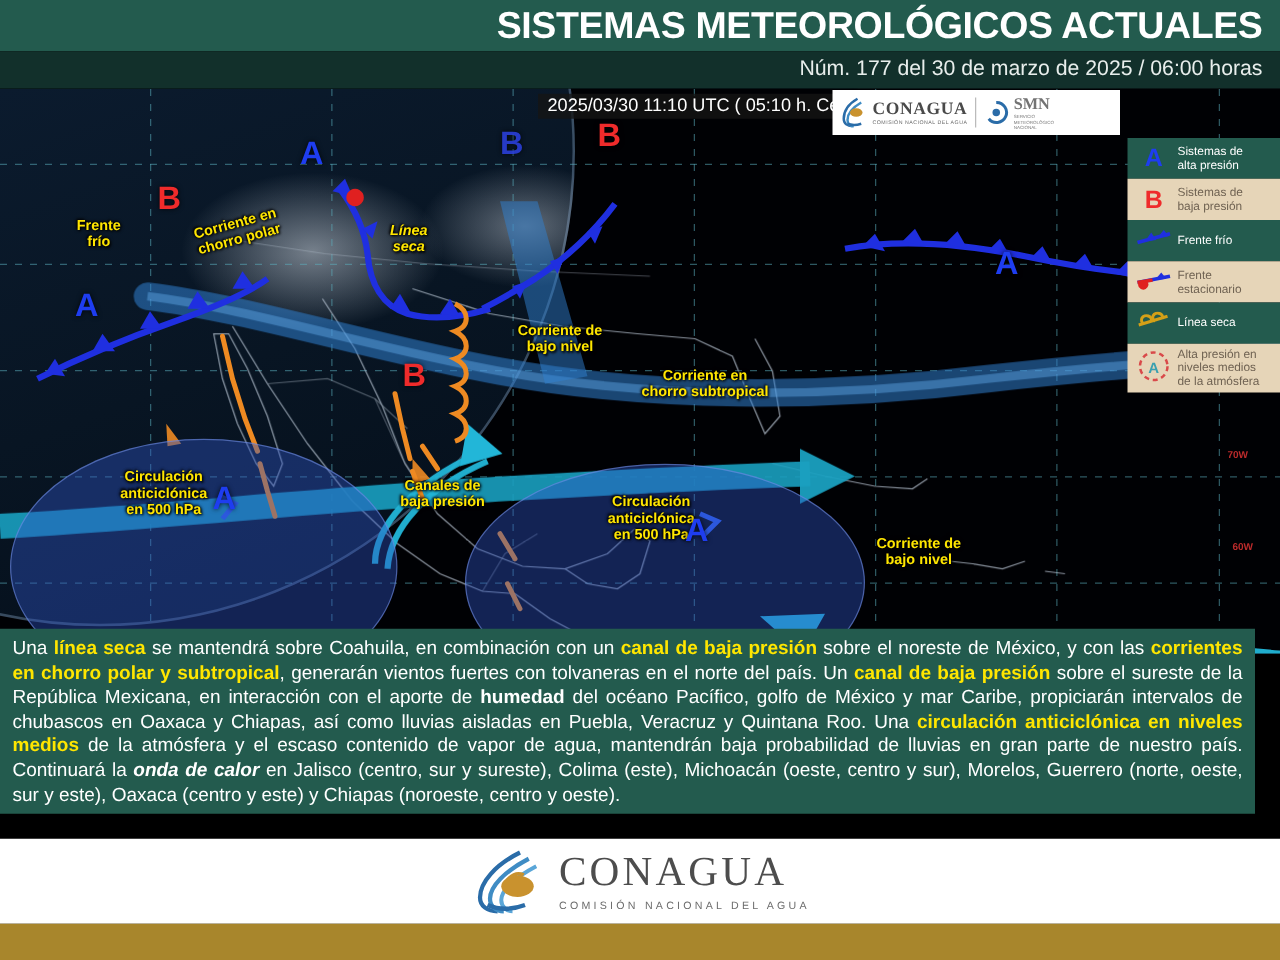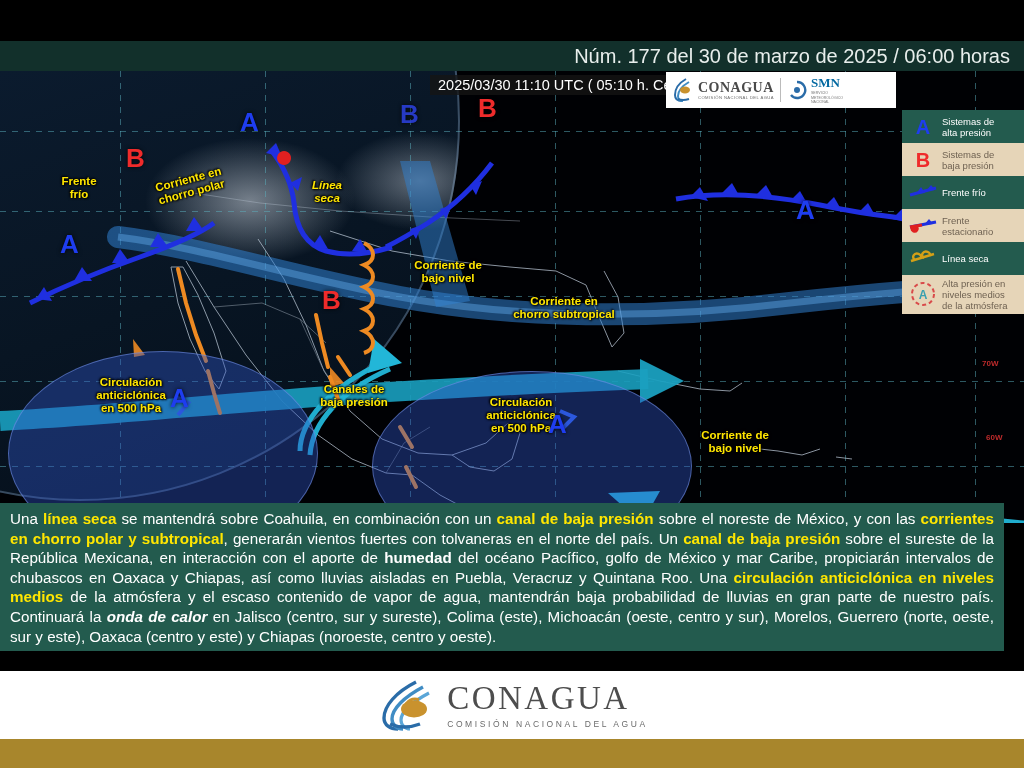--- a/index.html
+++ b/index.html
@@ -20,21 +20,21 @@
     color: #ffffff; font-size: 30px; font-weight: bold;
     letter-spacing: -0.3px; white-space: nowrap;
     font-family: "Liberation Sans", sans-serif;
   }
   .hdr-sub {
     position: absolute; left: 0; top: 41px; width: 1024px; height: 30px;
     background: #12302b;
   }
   .hdr-sub .subtitle {
     position: absolute; right: 14px; top: 4px;
-    color: #e8eeec; font-size: 20px; white-space: nowrap; margin-left: 32px;
+    color: #e8eeec; font-size: 17px; white-space: nowrap; margin-left: 32px;
   }
 
   
   .map {
     position: absolute; left: 0; top: 71px; width: 1024px; height: 452px;
     overflow: hidden; background: #01040c;
   }
   
   .sat-base {
     position: absolute; inset: 0;
@@ -125,21 +125,21 @@
   }
   .logobox {
     position: absolute; right: 128px; top: 1px; width: 230px; height: 36px;
     background: #fff; display: flex; align-items: center; gap: 6px; padding: 0 6px;
   }
   .logobox .sep { width: 1px; height: 24px; background: #bbb; }
   .cona-wrap { display: flex; align-items: center; gap: 4px; }
   .cona-txt { font-size: 14px; font-weight: bold; color: #4a4a4a; letter-spacing: .5px;
               font-family: "Liberation Serif", serif; line-height: 1; }
   .cona-sub { font-size: 4.2px; color: #6b6b6b; letter-spacing: .4px; display:block; }
-  .smn-txt { font-size: 13px; font-weight: bold; color: #0369a1; font-family: "Liberation Serif", serif; }
+  .smn-txt { font-size: 13px; font-weight: bold; color: #737373; font-family: "Liberation Serif", serif; }
   .smn-sub { font-size: 3.6px; color: #777; display:block; line-height:1.25; }
 
   
   .legend {
     position: absolute; right: 0; top: 39px; width: 122px;
     font-size: 9.5px; line-height: 11px;
   }
   .lg-row {
     display: flex; align-items: center; min-height: 33px; padding: 3px 4px;
   }
@@ -175,20 +175,23 @@
   .f-logo { display: flex; align-items: center; gap: 9px; }
   .f-cona { font-family: "Liberation Serif", serif; font-size: 33px; color: #4d4d4d;
             letter-spacing: 2.5px; line-height: 1; }
   .f-sub { font-size: 8.5px; color: #6b6b6b; letter-spacing: 2.6px; margin-top: 4px; }
 </style>
 </head>
 <body>
 
 <div id="page">
 
+  <div class="hdr-main">
+    <div class="title">SISTEMAS METEOROLÓGICOS ACTUALES</div>
+  </div>
   <div class="hdr-sub">
     <div class="subtitle">Núm. 177 del 30 de marzo de 2025 / 06:00 horas</div>
   </div>
 
   <div class="map">
     <div class="sat-base"></div>
     <div class="day-band"></div>
     <div class="terminator"></div>
     <div class="limb"></div>
     <div class="limb-glow"></div>

